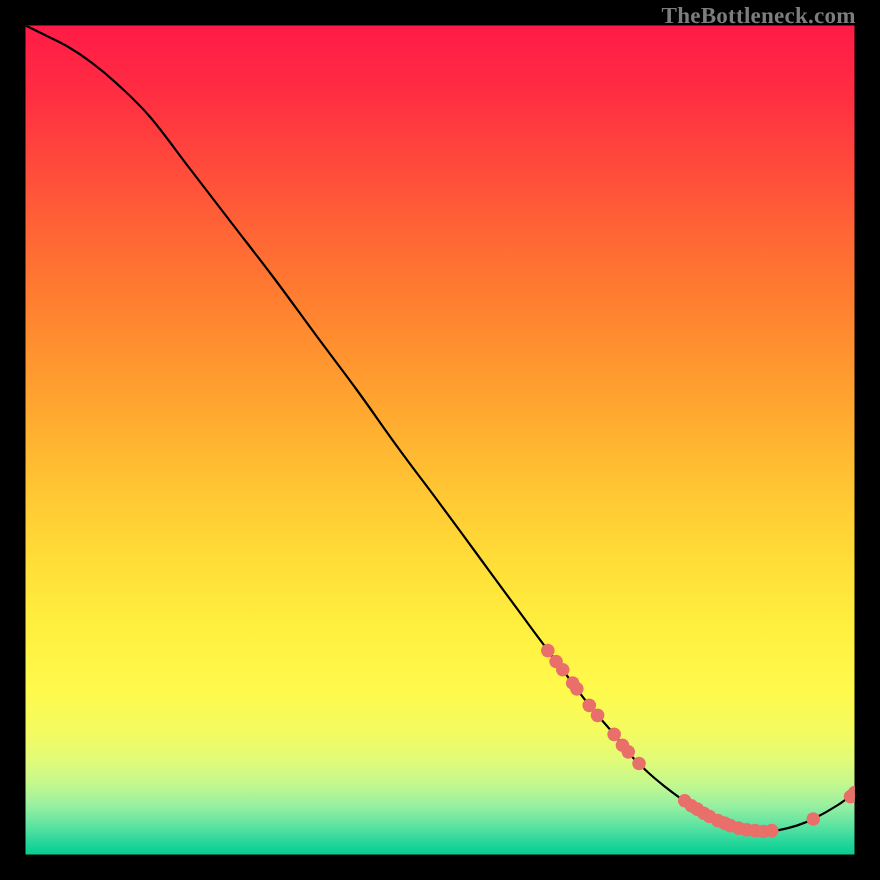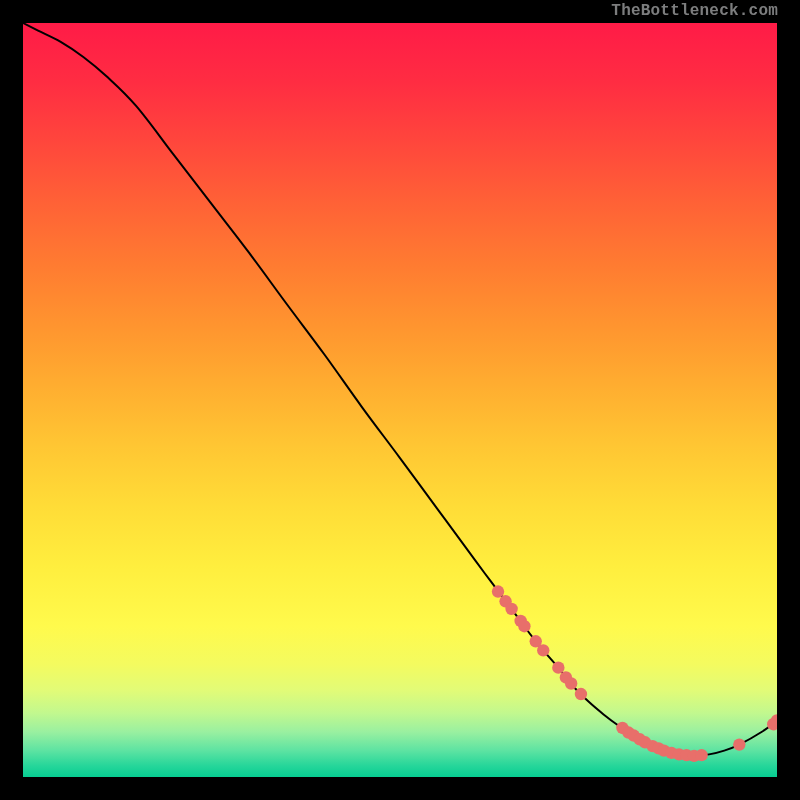--- a/index.html
+++ b/index.html
@@ -20,22 +20,22 @@
     left: 23px;
     top: 23px;
     width: 754px;
     height: 754px;
   }
   .watermark {
     position: absolute;
     top: 2px;
     right: 22px;
     color: #7c7d7e;
-    font-family: Liberation Mono, monospace;
-    font-size: 16px;
+    font-family: Liberation Serif, serif;
+    font-size: 21px;
     font-weight: 600;
     letter-spacing: 0.2px;
     user-select: none;
   }
 </style>
 </head>
 <body>
 
 <div class="stage">
   <svg class="plot" viewBox="0 0 754 754" preserveAspectRatio="none">

